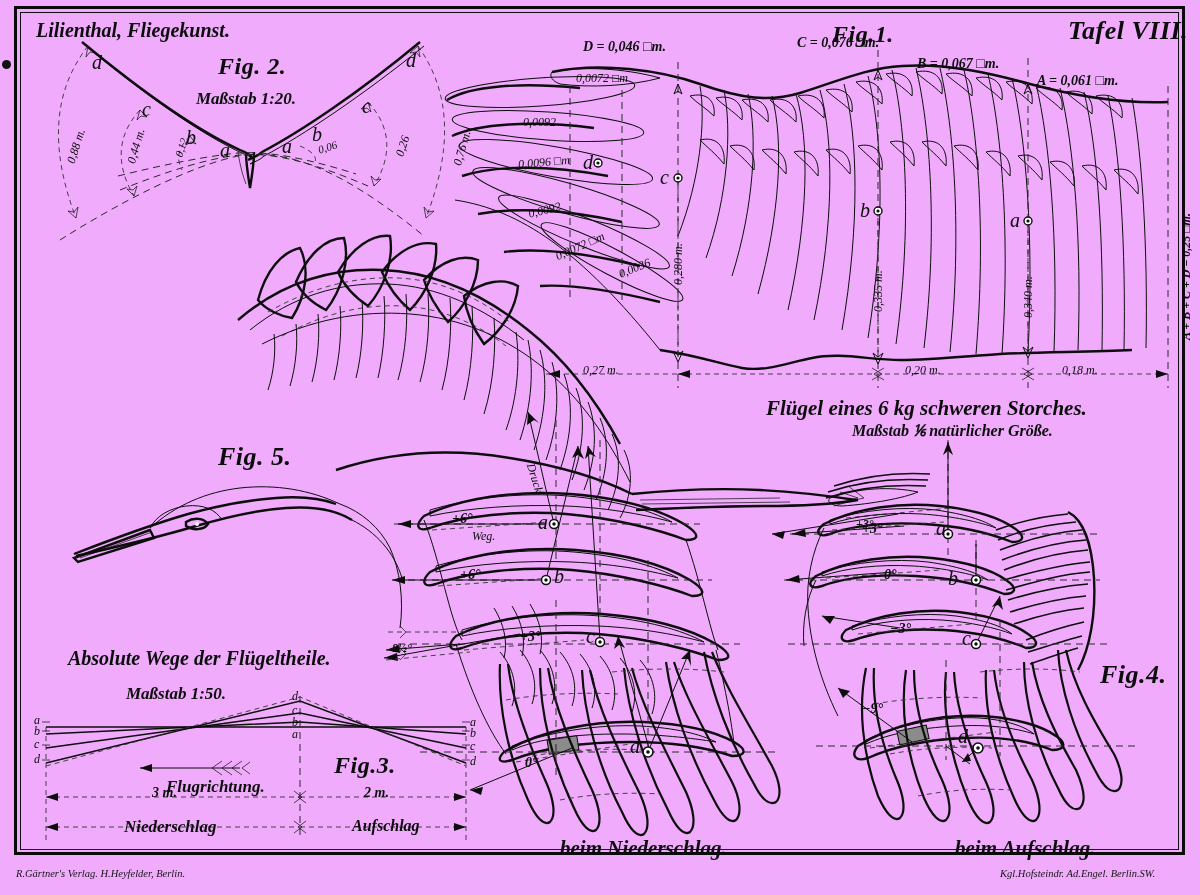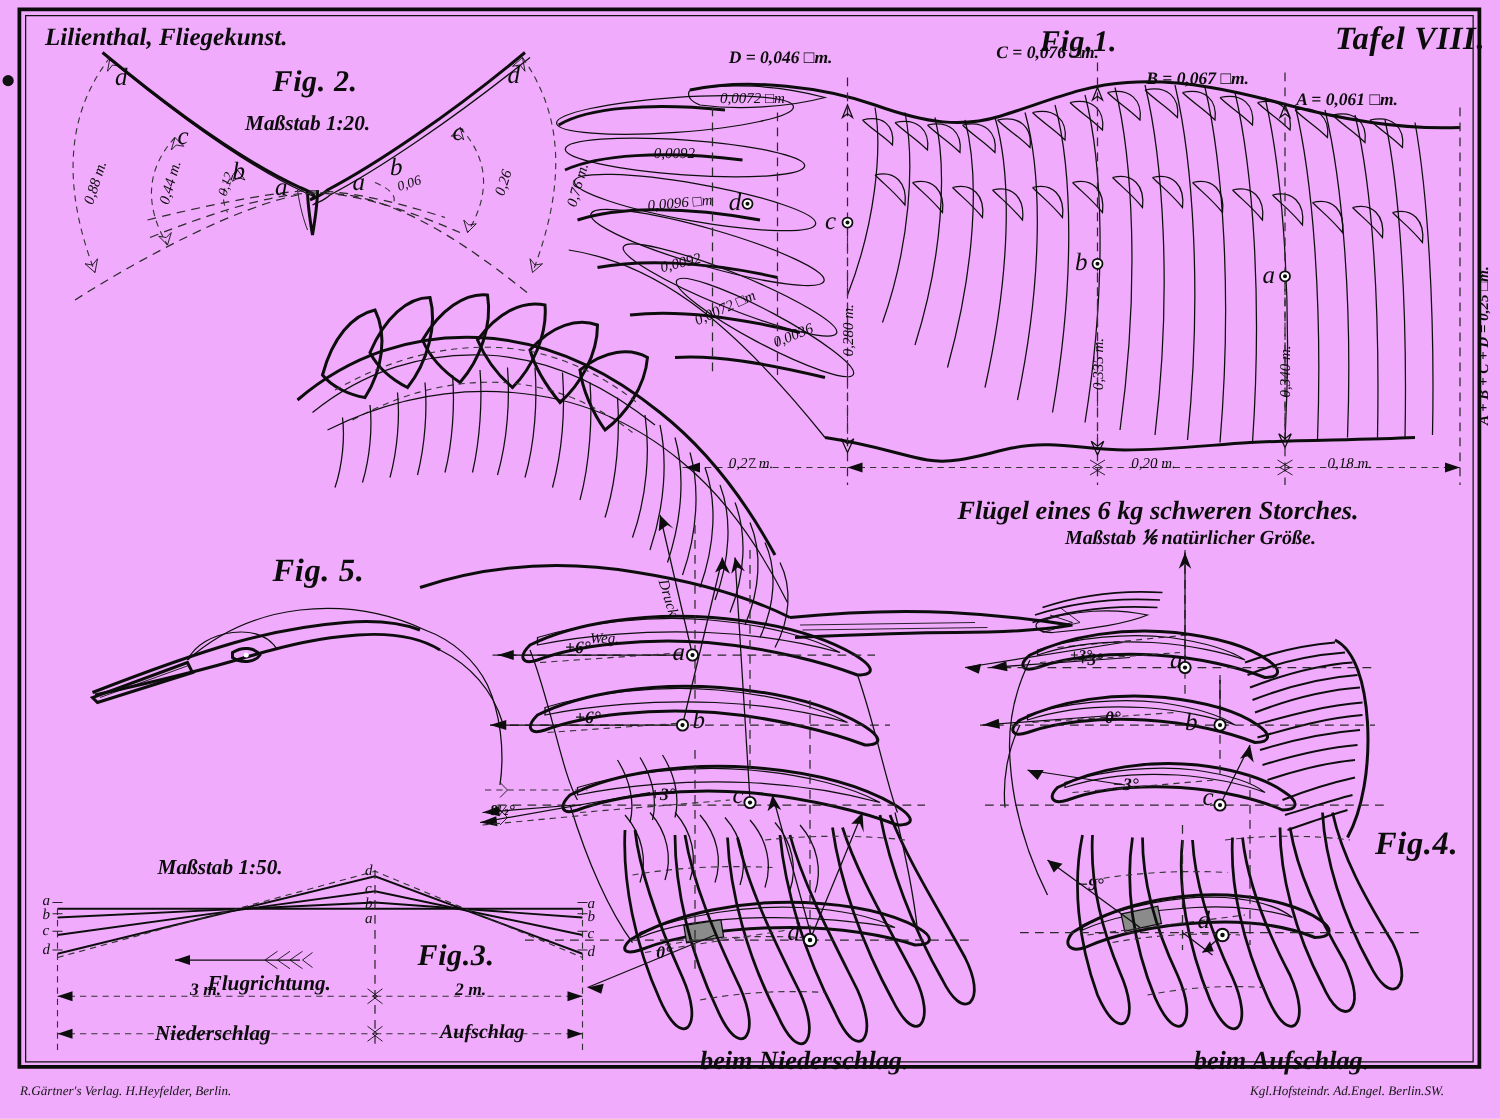--- a/index.html
+++ b/index.html
@@ -441,21 +441,21 @@
     </g>
 
     <g>
       <line class="dashfine" x1="388" y1="632" x2="470" y2="632"></line>
       <line class="dashfine" x1="386" y1="660" x2="470" y2="652"></line>
       <path class="ink hair" d="M400,626 l6,6 l-6,6 M400,660 l6,-6 l-6,-6"></path>
     </g>
   </svg>
 
   <div class="t sm" style="left:520px;top:472px;transform:rotate(73deg);">Druck</div>
-  <div class="t sm" style="left:472px;top:504px;">Weg.</div>
+  <div class="t sm" style="left:472px;top:530px;">Weg.</div>
 
   <div class="t md" style="left:452px;top:512px;font-weight:bold;">+6°</div>
   <div class="t md" style="left:460px;top:568px;font-weight:bold;">+6°</div>
   <div class="t md" style="left:520px;top:630px;font-weight:bold;">+3°</div>
   <div class="t md" style="left:525px;top:756px;font-weight:bold;">0°</div>
   <div class="t sm" style="left:392px;top:642px;font-weight:bold;">8½°</div>
   <div class="t sm" style="left:856px;top:518px;font-weight:bold;">+3°</div>
 
   <div class="t lg" style="left:538px;top:512px;">a</div>
   <div class="t lg" style="left:554px;top:566px;">b</div>
@@ -597,20 +597,21 @@
   <div class="t md" style="left:890px;top:622px;font-weight:bold;">−3°</div>
   <div class="t md" style="left:862px;top:702px;font-weight:bold;">−9°</div>
 
   <div class="t lg" style="left:936px;top:518px;">a</div>
   <div class="t lg" style="left:948px;top:568px;">b</div>
   <div class="t lg" style="left:962px;top:628px;">c</div>
   <div class="t lg" style="left:958px;top:726px;">d</div>
 
   <div class="t scriptish" style="left:955px;top:838px;font-size:21px;">beim Aufschlag.</div>
 
+  <div class="t scriptish" style="left:68px;top:648px;font-size:20px;">Absolute Wege der Flügeltheile.</div>
   <div class="t scriptish" style="left:126px;top:685px;font-size:17px;">Maßstab 1:50.</div>
   <div class="t fignum" style="left:334px;top:753px;font-size:24px;">Fig.3.</div>
 
   <svg width="1200" height="895">
 
     <g stroke="#0d0d0d" fill="none" stroke-width="1.5">
       <path d="M46,727 L300,727 L466,727"></path>
       <path d="M46,734 L300,722 L466,734"></path>
       <path d="M46,748 L300,713 L466,748"></path>
       <path d="M46,763 L300,701 L466,763"></path>

